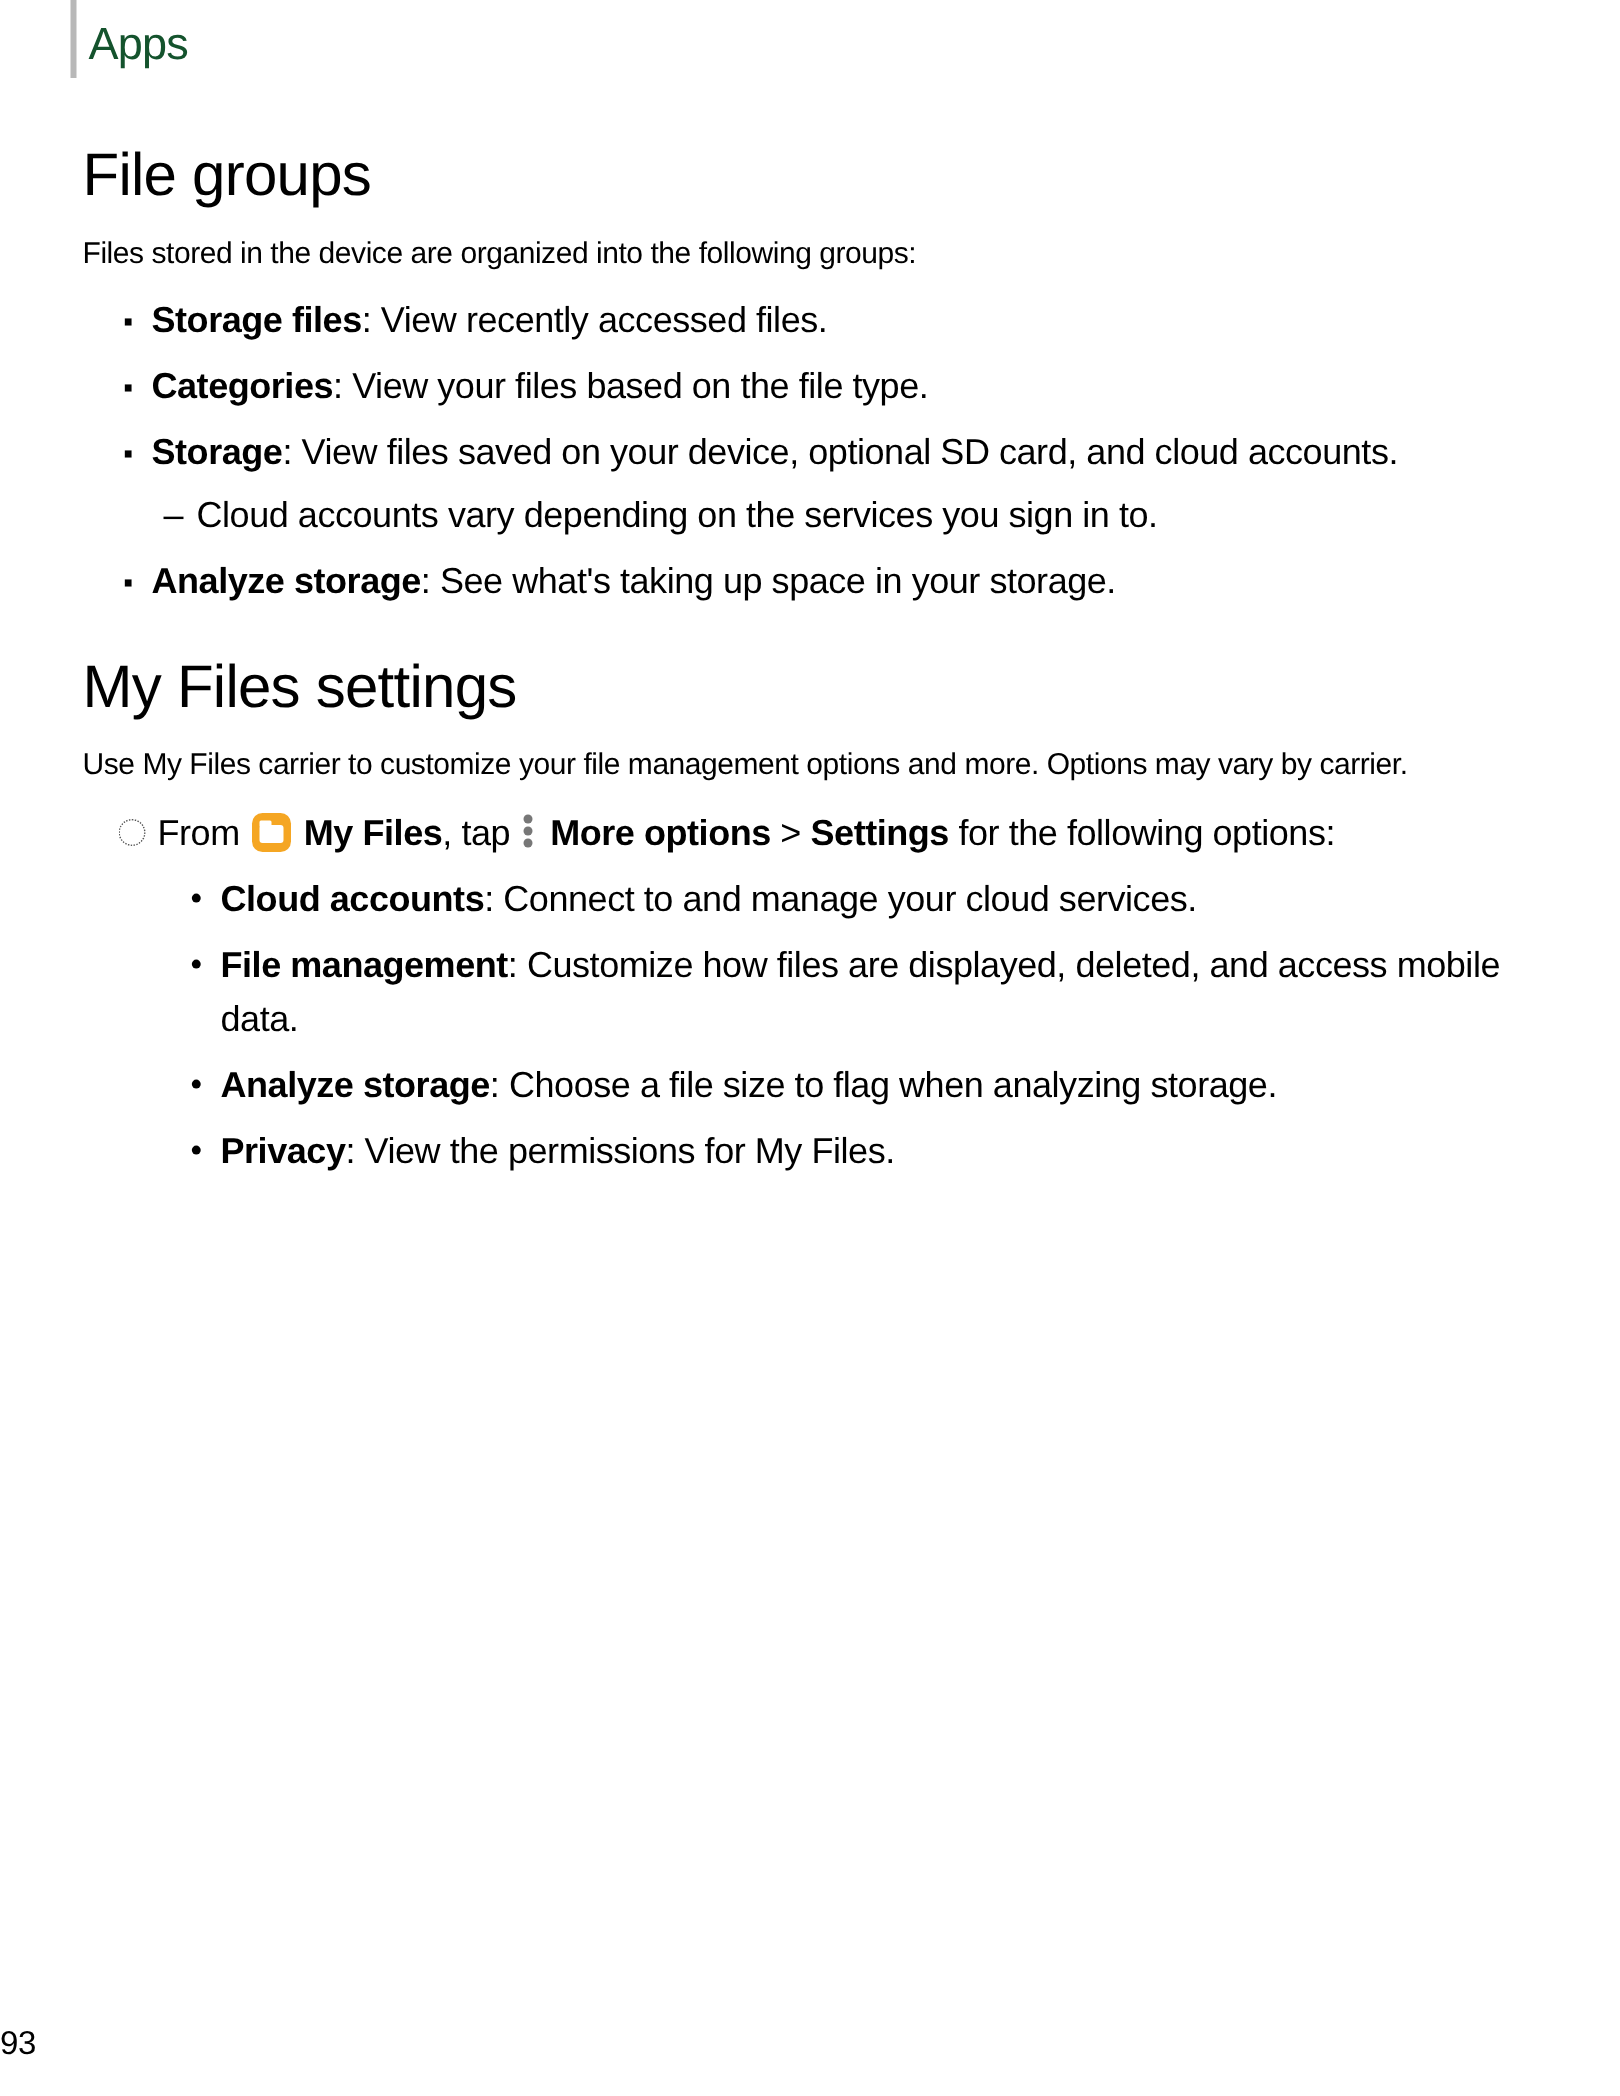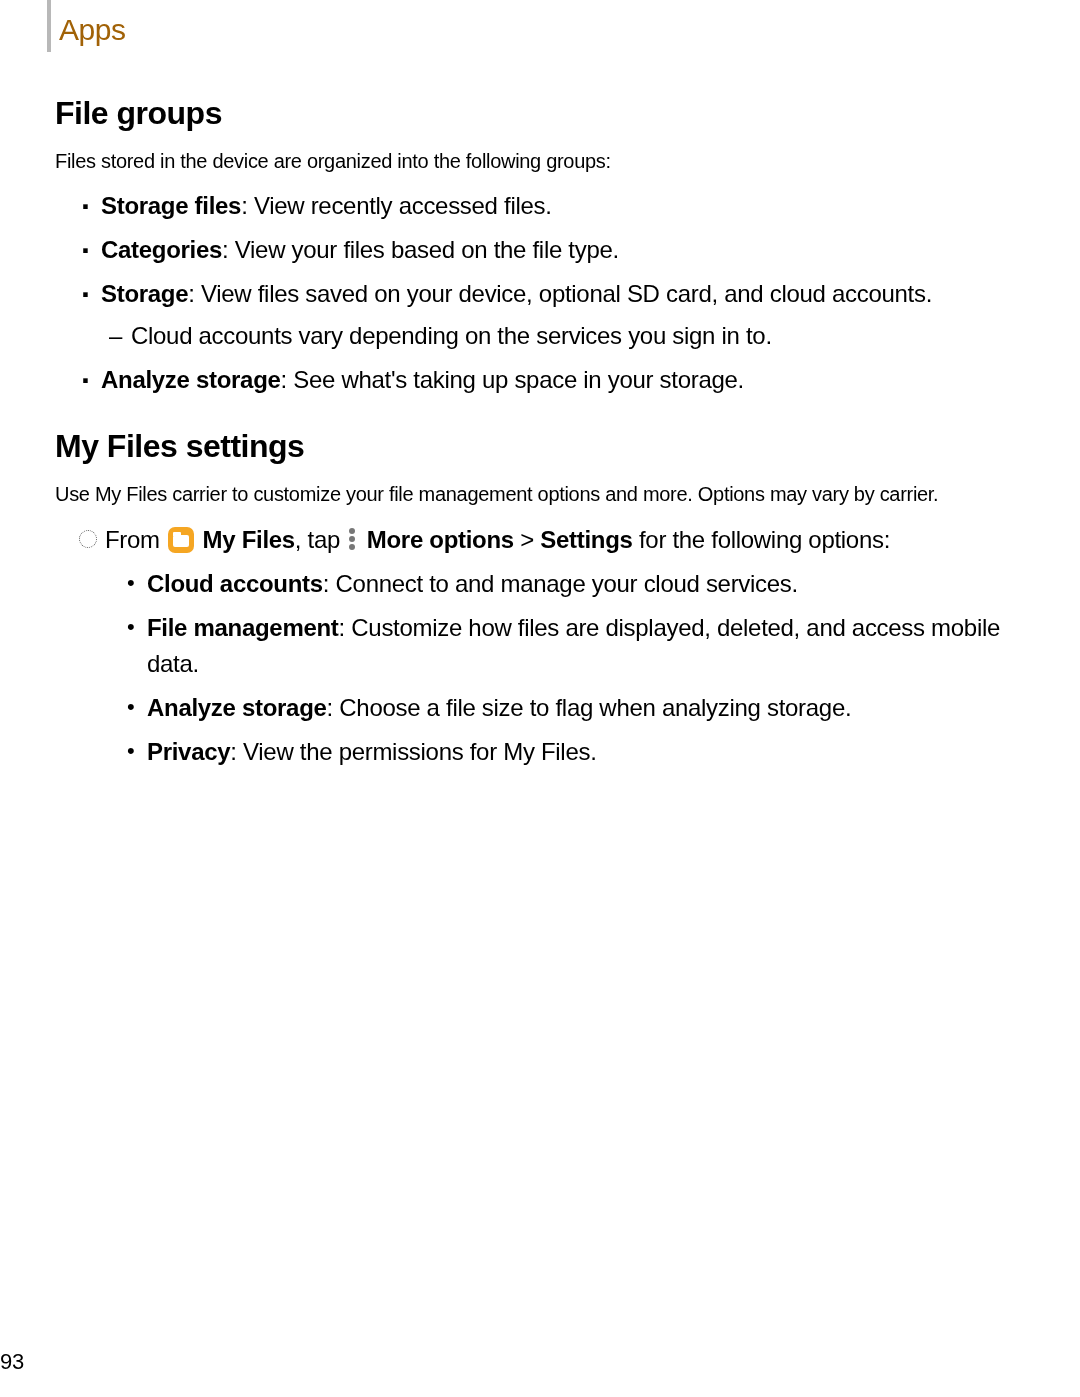--- a/index.html
+++ b/index.html
@@ -24,30 +24,30 @@
   .header-bar {
     position: absolute;
     left: -8px;
     top: 0;
     width: 4px;
     height: 52px;
     background: #b8b8b8;
   }
   .header-text {
     font-size: 30px;
-    color: #a16207;
+    color: #14532d;
     font-weight: 400;
     letter-spacing: -0.5px;
     padding-left: 4px;
     padding-top: 5px;
   }
 
   .section-title {
-    font-size: 32px;
-    font-weight: 700;
+    font-size: 40px;
+    font-weight: 400;
     letter-spacing: -0.5px;
     margin-bottom: 14px;
     margin-top: 15px;
   }
   .body-text {
     font-size: 20px;
     line-height: 1.5;
     letter-spacing: -0.3px;
     margin-bottom: 12px;
   }

